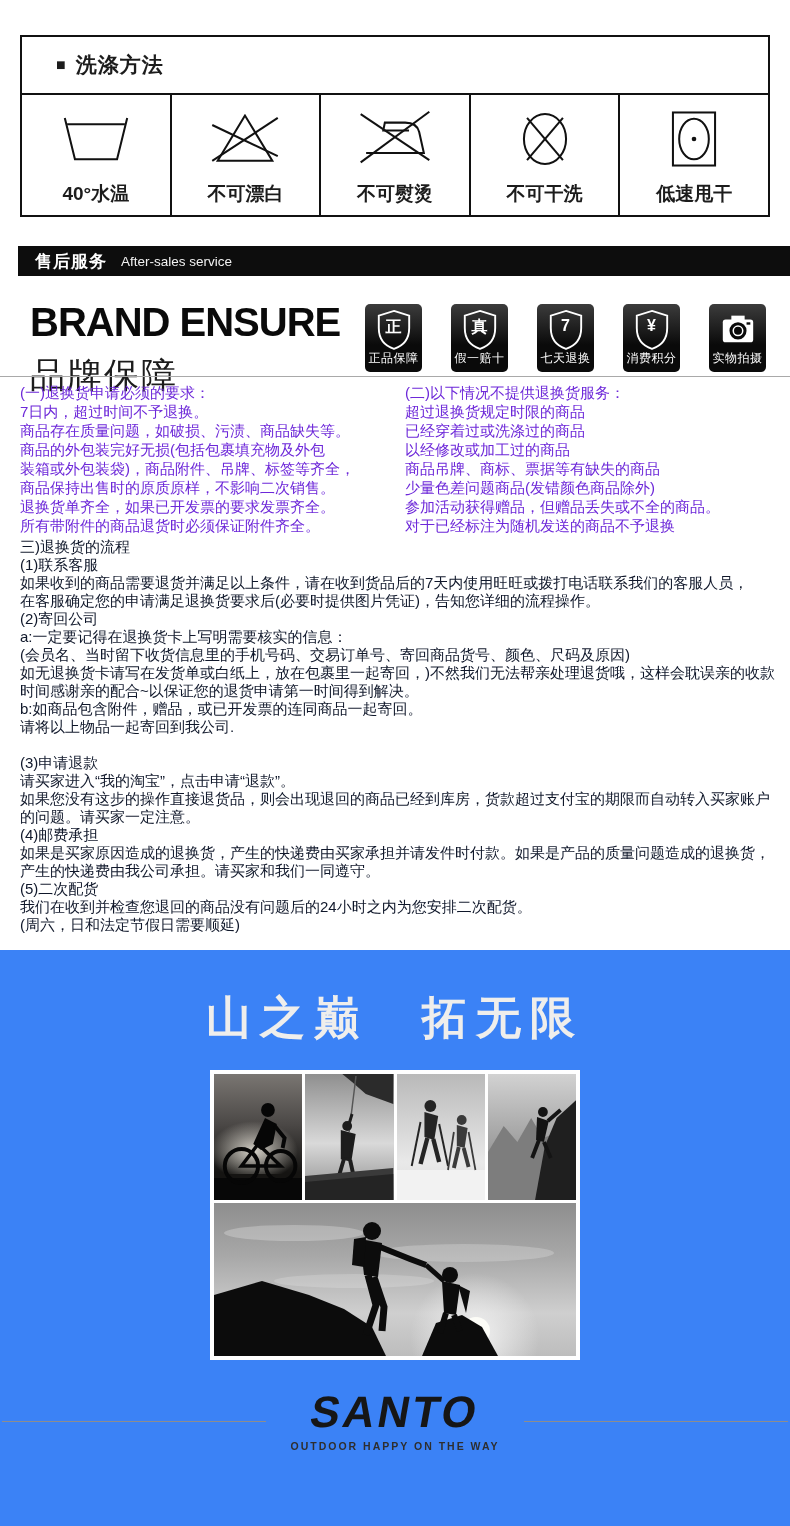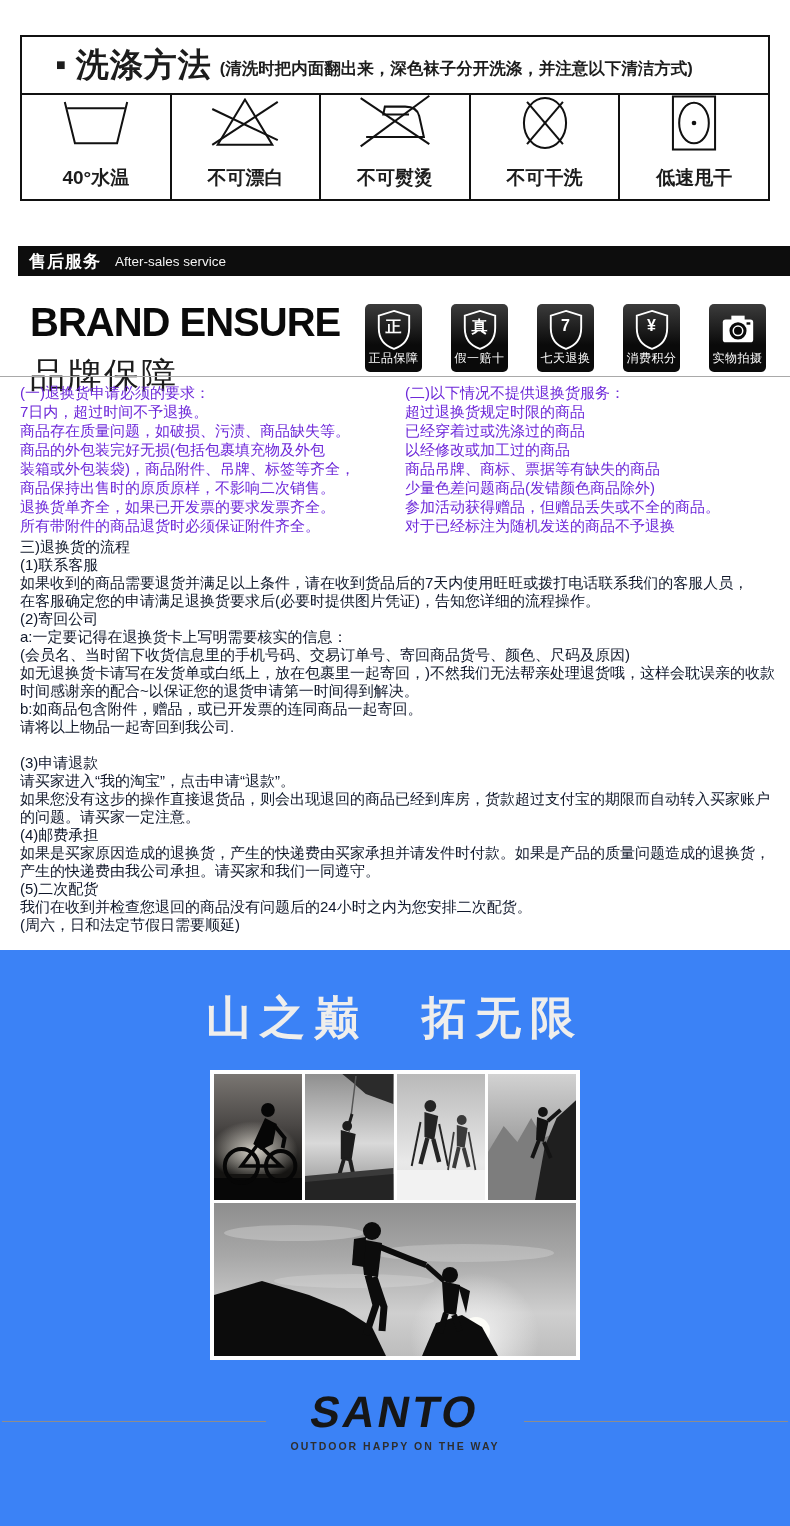--- a/index.html
+++ b/index.html
@@ -5,29 +5,29 @@
   * { margin:0; padding:0; box-sizing:border-box; }
   html,body { background:#fff; }
   body {
     width:790px; height:1526px; position:relative; overflow:hidden;
     font-family:"Liberation Sans","DejaVu Sans",sans-serif; color:#1c1c1c;
   }
   
   .care-table { position:absolute; left:20px; top:35px; width:750px; border:2px solid #111; background:#fff; }
   .care-header { display:flex; align-items:center; border-bottom:2px solid #111; height:58px; padding-left:34px; }
   .care-bullet { font-size:16px; margin-right:10px; }
-  .care-title { font-size:33px; font-weight:bold; letter-spacing:1px; }
+  .care-title { font-size:21px; font-weight:bold; letter-spacing:1px; }
   .care-note { font-size:16.5px; font-weight:bold; margin-left:8px; margin-top:8px; }
-  .care-row { display:flex; height:104px; }
+  .care-row { display:flex; height:120px; }
   .care-cell { flex:1; display:flex; flex-direction:column; align-items:center; justify-content:flex-end; padding-bottom:8px; border-left:2px solid #111; }
   .care-cell:first-child { border-left:none; }
   .care-cell svg { width:78px; height:68px; }
   .care-label { font-size:19px; font-weight:bold; margin-top:4px; }
   
-  .service-bar { position:absolute; left:18px; right:0; top:246px; height:30px; background:#0d0d0d; color:#fff; display:flex; align-items:center; padding-left:11px; }
+  .service-bar { position:absolute; left:18px; right:0; top:246px; height:30px; background:#0d0d0d; color:#fff; display:flex; align-items:center; padding-left:17px; }
   .service-zh { font-size:17px; font-weight:bold; letter-spacing:1px; }
   .service-en { font-size:13.5px; margin-left:14px; color:#f2f2f2; }
   
   .brand-row { position:absolute; left:30px; right:24px; top:302px; display:flex; justify-content:space-between; align-items:flex-start; }
   .brand-heading { font-size:40px; font-weight:900; letter-spacing:-1px; line-height:1.0; color:#0a0a0a; }
   .brand-sub { font-size:35px; font-weight:normal; margin-top:10px; letter-spacing:2px; }
   .badges { display:flex; gap:29px; margin-top:2px; }
   .badge { width:57px; height:68px; border-radius:5px; background:linear-gradient(180deg,#3c3c3c 0%,#0a0a0a 60%); display:flex; flex-direction:column; align-items:center; justify-content:flex-end; padding-bottom:5px; position:relative; }
   .badge .shield-wrap { position:absolute; top:5px; left:50%; transform:translateX(-50%); width:38px; height:42px; }
   .badge .glyph { position:absolute; top:13px; left:0; width:100%; text-align:center; color:#fff; font-size:16px; font-weight:bold; }
@@ -59,21 +59,20 @@
   .santo-logo { font-size:44px; font-weight:900; color:#161616; letter-spacing:3px; transform:skewX(-10deg); display:inline-block; line-height:1; }
   .tagline { font-size:10.5px; letter-spacing:2px; color:#2e2e2e; margin-top:6px; font-weight:bold; }
 </style>
 </head>
 <body>
 
 <div class="care-table">
   <div class="care-header">
     <span class="care-bullet">■</span>
     <span class="care-title">洗涤方法</span>
-    <span class="care-note">(清洗时把内面翻出来，深色袜子分开洗涤，并注意以下清洁方式)</span>
   </div>
   <div class="care-row">
     <div class="care-cell">
       <span>
         <svg viewBox="0 0 100 80" fill="none" stroke="#111" stroke-width="2.6">
           <path d="M10 13 L23 66 H77 L90 13"></path>
             <line x1="13" y1="21" x2="87" y2="21"></line>
         </svg>
       </span>
       <span class="care-label">40°水温</span>

